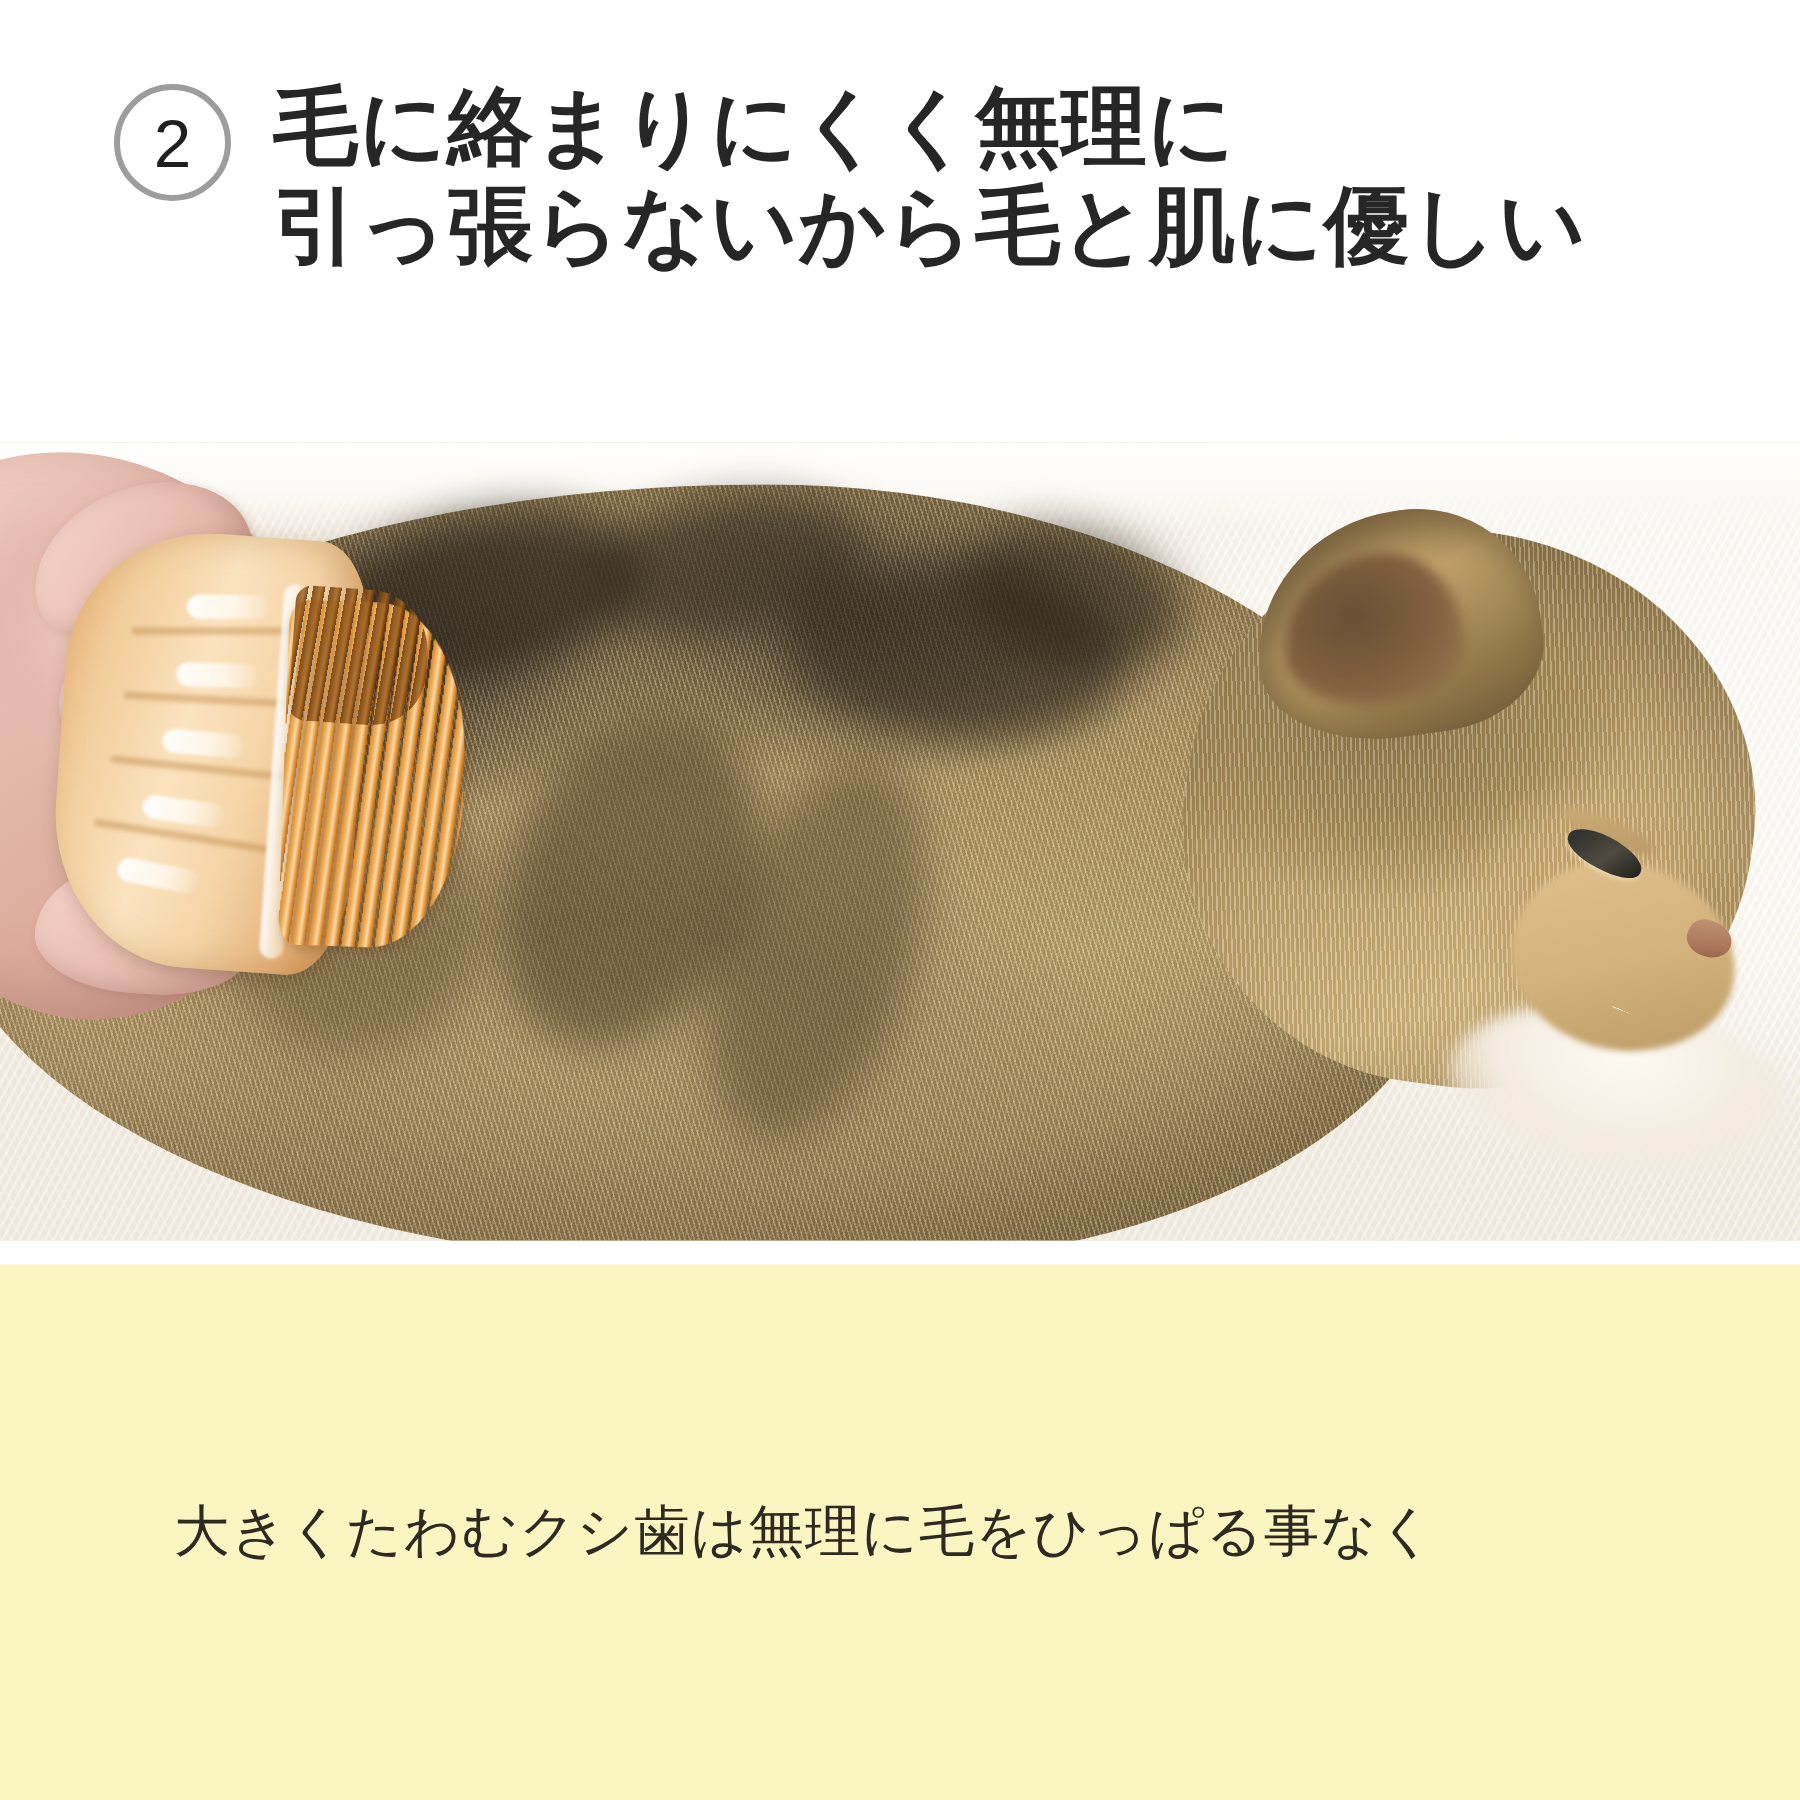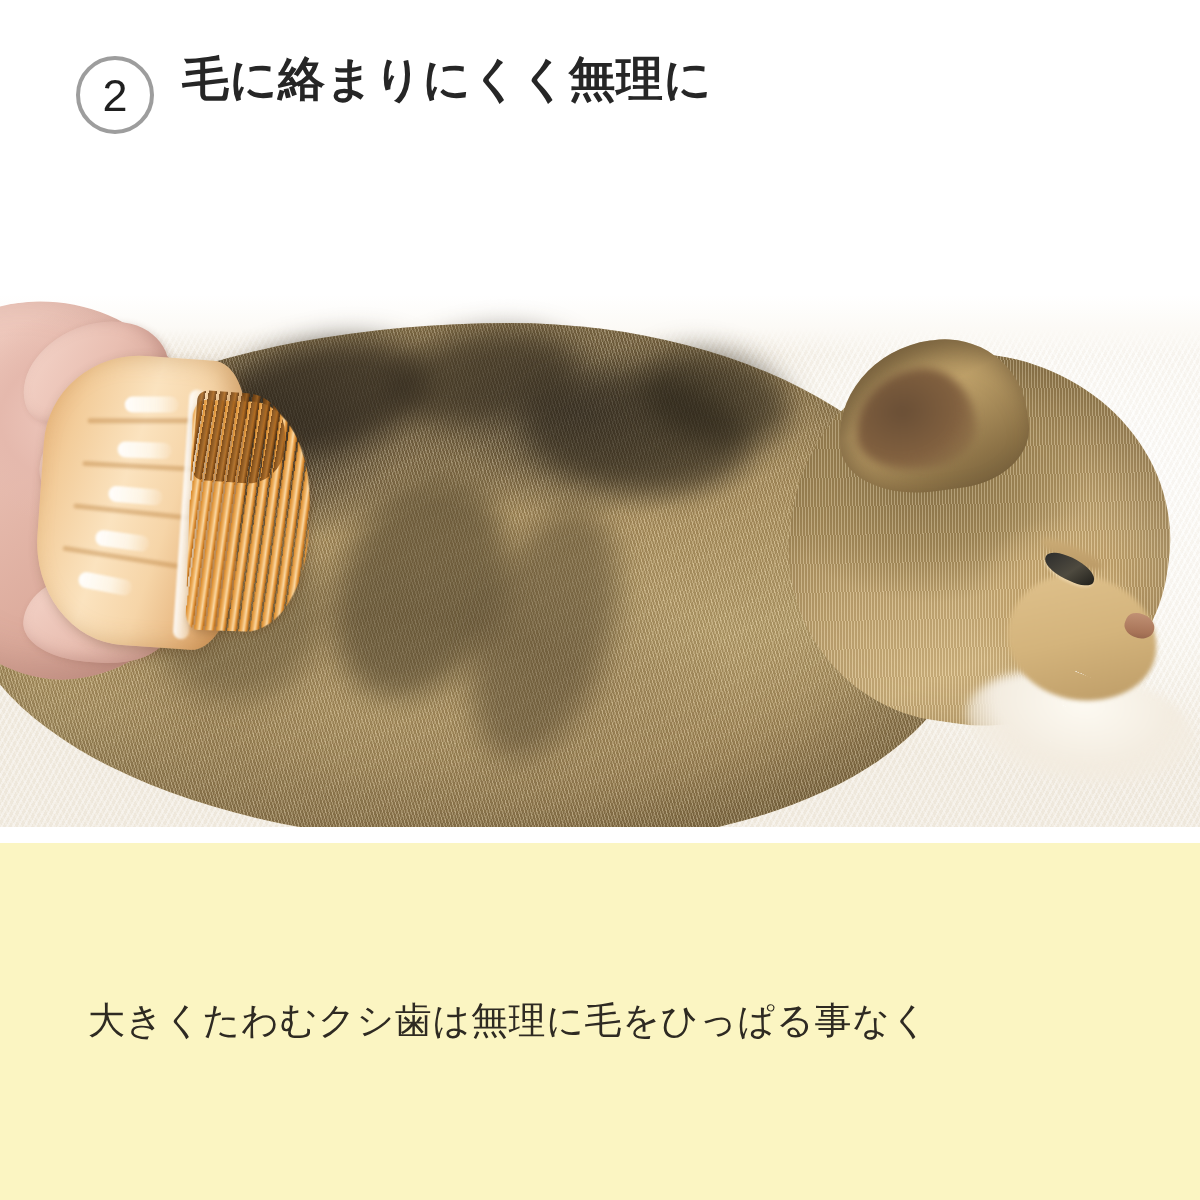--- a/index.html
+++ b/index.html
@@ -51,21 +51,21 @@
     color: #1f1f1f;
     line-height: 1;
     letter-spacing: 0;
     font-family: "Liberation Sans", "DejaVu Sans", sans-serif;
   }
 
   .headline {
     margin-left: 28px;
     color: #262626;
     font-weight: bold;
-    font-size: 47px;
+    font-size: 57px;
     line-height: 1.16;
     letter-spacing: 0.5px;
     font-family: "DejaVu Sans", "Liberation Sans", sans-serif;
   }
   .headline-line {
     display: block;
     white-space: nowrap;
   }
 
   
@@ -327,21 +327,21 @@
   .gap {
     height: 16px;
     background: #ffffff;
   }
   .yellow-panel {
     flex: 1 1 auto;
     background: #fbf5c2;
     display: flex;
     flex-direction: column;
     justify-content: center;
-    padding: 0 0 0 88px;
+    padding: 0 0 0 116px;
     box-sizing: border-box;
   }
   .caption {
     color: #2e2a22;
     font-size: 37px;
     line-height: 1.52;
     letter-spacing: 0.6px;
     font-family: "DejaVu Serif", "Liberation Serif", serif;
     font-weight: 400;
   }
@@ -351,20 +351,21 @@
 <body>
 
 <div class="page">
 
   <div class="header">
     <div class="badge">
       <span class="badge-number">2</span>
     </div>
     <div class="headline">
       <span class="headline-line">毛に絡まりにくく無理に</span>
+      <span class="headline-line">引っ張らないから毛と肌に優しい</span>
     </div>
   </div>
 
   <div class="photo">
     <div class="blanket"></div>
     <div class="blanket-texture"></div>
     <div class="bg-topstrip"></div>
 
     <div class="cat-body">
       <div class="cat-fur-texture"></div>

